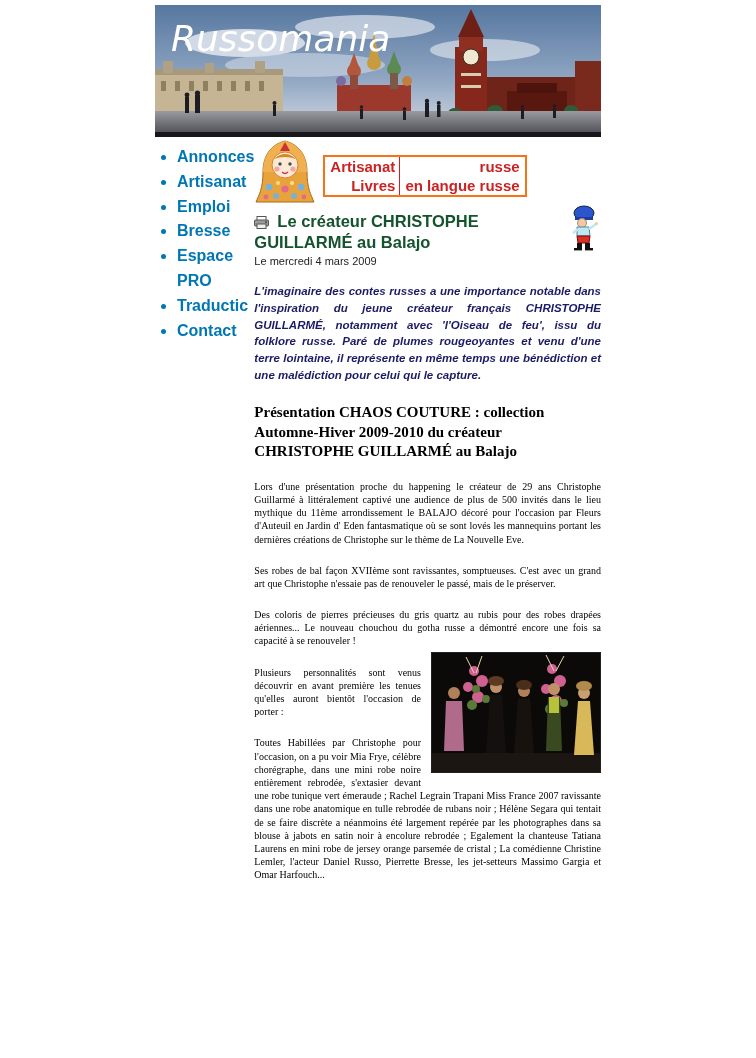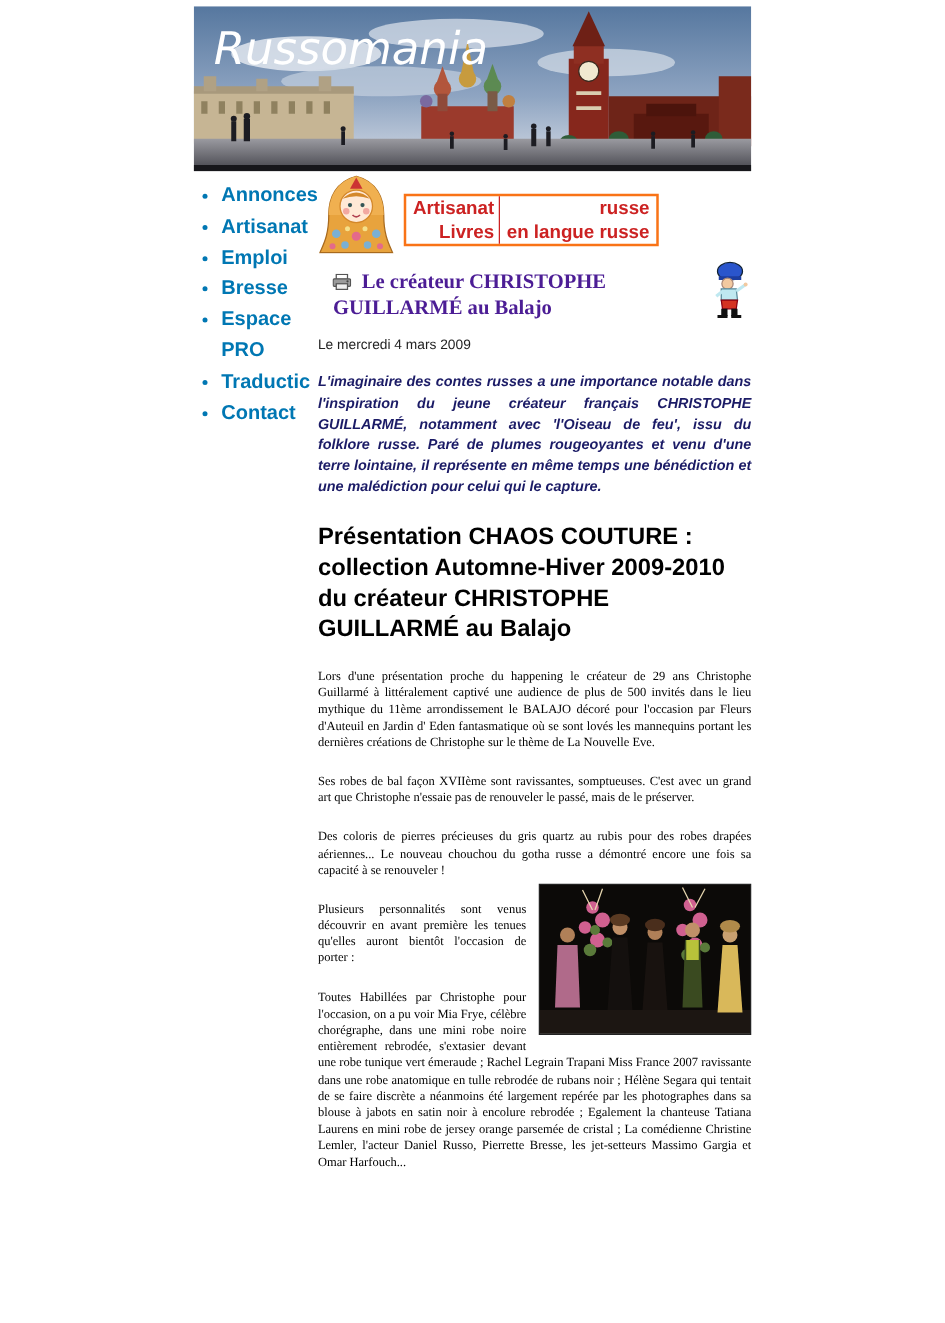--- a/index.html
+++ b/index.html
@@ -19,29 +19,29 @@
   
   .promo-row { display: flex; gap: 7px; align-items: flex-start; min-height: 62px; }
   .promo-box { border: 2px solid #f97316; display: grid; grid-template-columns: auto auto; margin-top: 16px; }
   .promo-cell { color: #cc2222; font-weight: bold; font-size: 15px; padding: 1px 5px; white-space: nowrap; text-align: right; }
   .promo-cell.left { text-align: right; padding-right: 4px; }
   .promo-cell.right { border-left: 1px solid #cc2222; padding-left: 5px; }
 
   
   .title-block { margin-top: 8px; }
   .dancer-float { float: right; margin: -6px 2px 0 8px; }
-  h1.article-title { margin: 12px; font-size: 16.5px; font-weight: bold; color: #4c1d95; line-height: 1.25; font-family: Liberation Serif, serif; }
+  h1.article-title { margin: 0; font-size: 16.5px; font-weight: bold; color: #14532d; line-height: 1.25; }
   .print-icon { vertical-align: -2px; margin-right: 8px; }
-  .article-date { font-size: 11px; color: #222; margin-top: 14px; }
+  .article-date { font-size: 11px; color: #222; margin-top: 3px; }
 
   
   .intro { color: #1b1b66; font-weight: bold; font-size: 11.5px; line-height: 1.45; text-align: justify; margin-top: 16px; font-style: italic; }
 
   
-  .serif-head { font-family: Liberation Sans, sans-serif; font-size: 19px; font-weight: bold; margin: 20px 0 0; line-height: 1.3; }
+  .serif-head { font-family: Liberation Serif, serif; font-size: 15px; font-weight: bold; margin: 20px 0 0; line-height: 1.3; }
   p.serif { font-family: "Liberation Serif", serif; font-size: 10px; line-height: 1.32; text-align: justify; margin: 18px 0 0; }
   .photo-float { float: right; margin: 4px 0 6px 10px; border: 1px solid #222; line-height: 0; }
 </style>
 </head>
 <body>
 
 <div class="wrapper">
 
   <svg class="header-banner" viewBox="0 0 446 132" xmlns="http://www.w3.org/2000/svg">
     <defs>

